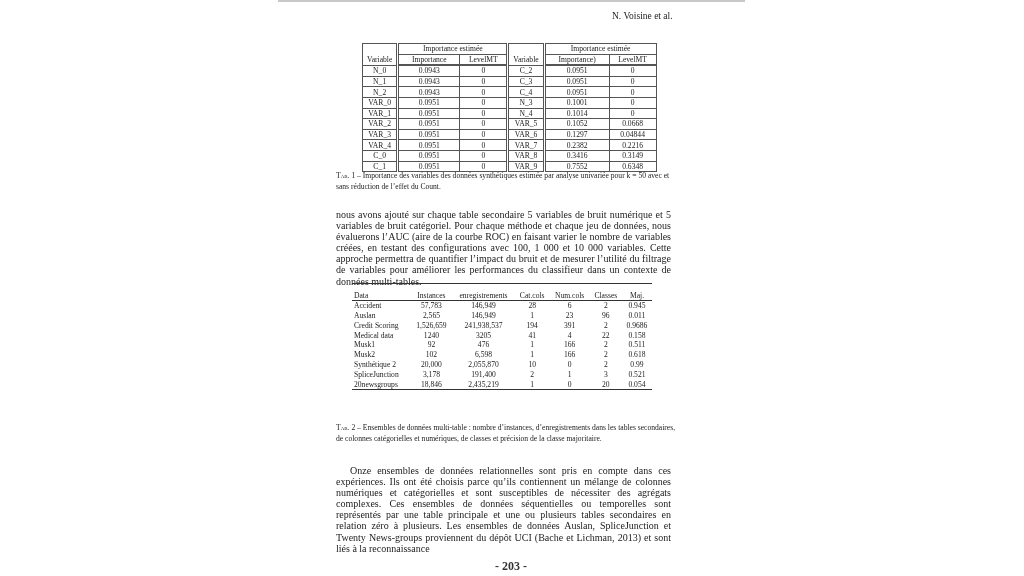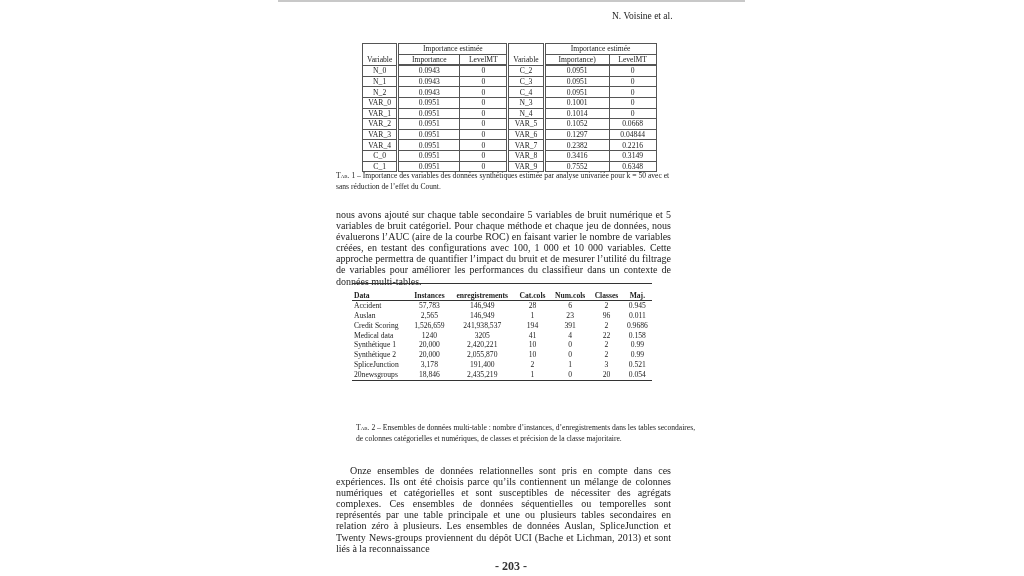--- a/index.html
+++ b/index.html
@@ -15,21 +15,21 @@
   .t1 .dbl-r { border-right:3px double #555; }
   .t1 thead tr.second th { border-bottom:2.5px double #555; }
   .cap { position:absolute; font-size:7.6px; line-height:10.5px; color:#222; }
   .cap .lbl { font-variant:small-caps; font-style:normal; }
   .cap .body { }
   .para { position:absolute; font-size:10px; line-height:11.1px; text-align:justify; color:#222; }
   
   .t2wrap { position:absolute; left:352px; top:283px; width:300px; }
   .t2wrap .topline { height:1px; background:#333; margin-bottom:7px; }
   .t2 { border-collapse:collapse; font-size:7.6px; width:100%; }
-  .t2 th { font-weight:bold; text-align:center; padding:0 2px; height:9.3px; line-height:9.3px; border-bottom:0.8px solid #333; }
+  .t2 th { font-weight:normal; text-align:center; padding:0 2px; height:9.3px; line-height:9.3px; border-bottom:0.8px solid #333; }
   .t2 td { text-align:center; padding:0 2px; height:9.8px; line-height:9.8px; }
   .t2 th:first-child, .t2 td:first-child { text-align:left; }
   .t2 tbody tr:last-child td { border-bottom:1px solid #333; }
   .pageno { position:absolute; left:495px; top:559px; font-size:12px; color:#333;font-weight:bold; }
 </style>
 </head>
 <body>
 
 <div class="page-rule"></div>
 <div class="running-head">N. Voisine et al.</div>
@@ -185,27 +185,36 @@
         <tr>
           <td>Medical data</td>
           <td>1240</td>
           <td>3205</td>
           <td>41</td>
           <td>4</td>
           <td>22</td>
           <td>0.158</td>
         </tr>
         <tr>
-          <td>Synthétique 1</td>
-          <td>20,000</td>
-          <td>2,420,221</td>
-          <td>10</td>
-          <td>0</td>
-          <td>2</td>
-          <td>0.99</td>
+          <td>Musk1</td>
+          <td>92</td>
+          <td>476</td>
+          <td>1</td>
+          <td>166</td>
+          <td>2</td>
+          <td>0.511</td>
+        </tr>
+        <tr>
+          <td>Musk2</td>
+          <td>102</td>
+          <td>6,598</td>
+          <td>1</td>
+          <td>166</td>
+          <td>2</td>
+          <td>0.618</td>
         </tr>
         <tr>
           <td>Synthétique 2</td>
           <td>20,000</td>
           <td>2,055,870</td>
           <td>10</td>
           <td>0</td>
           <td>2</td>
           <td>0.99</td>
         </tr>
@@ -224,20 +233,20 @@
           <td>2,435,219</td>
           <td>1</td>
           <td>0</td>
           <td>20</td>
           <td>0.054</td>
         </tr>
       </tbody>
   </table>
 </div>
 
-<div class="cap" style="left:336px; top:423px; width:340px;margin-left:20px;">
+<div class="cap" style="left:336px; top:423px; width:340px;">
   <span class="lbl">Tab. 2 –</span>
   <span class="body">Ensembles de données multi-table : nombre d’instances, d’enregistrements dans les tables secondaires, de colonnes catégorielles et numériques, de classes et précision de la classe majoritaire.</span>
 </div>
 
 <div class="para" style="left:336px; top:465px; width:335px; text-indent:14px;">Onze ensembles de données relationnelles sont pris en compte dans ces expériences. Ils ont été choisis parce qu’ils contiennent un mélange de colonnes numériques et catégorielles et sont susceptibles de nécessiter des agrégats complexes. Ces ensembles de données séquentielles ou temporelles sont représentés par une table principale et une ou plusieurs tables secondaires en relation zéro à plusieurs. Les ensembles de données Auslan, SpliceJunction et Twenty News-groups proviennent du dépôt UCI (Bache et Lichman, 2013) et sont liés à la reconnaissance</div>
 
 <div class="pageno">- 203 -</div>
 
 </body></html>

